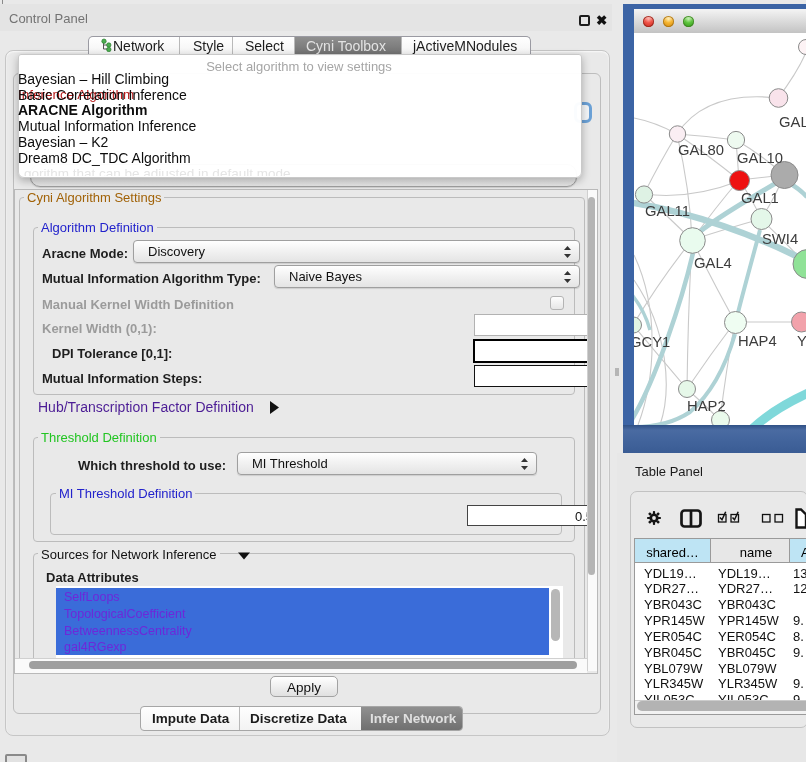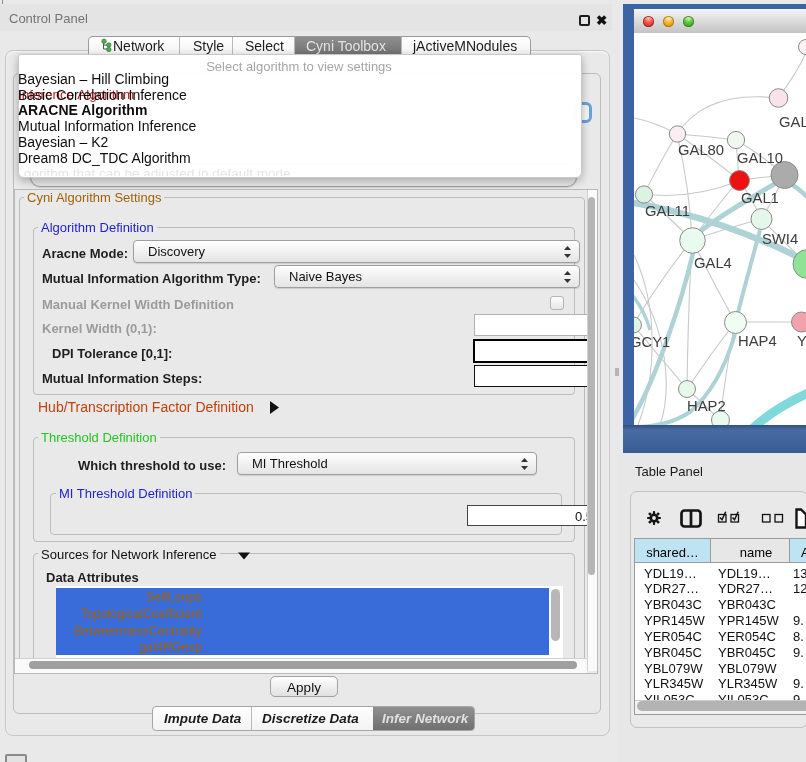--- a/index.html
+++ b/index.html
@@ -100,21 +100,21 @@
   <div class="lbl abs" style="left:42px;top:346px;padding-left:10px;">DPI Tolerance [0,1]:</div>
   <div class="tf" style="left:425px;top:339px;width:143px;height:20px;border:2px solid #000;">
         <span>0.0</span>
       </div>
 
   <div class="lbl abs" style="left:42px;top:371px;">Mutual Information Steps:</div>
   <div class="tf" style="left:426px;top:365px;width:143px;height:20px;border:1px solid #111;">
         <span>6</span>
       </div>
 
-  <div class="abs" style="left:38px;top:399px;font-size:14px;color:#c2410c;">Hub/Transcription Factor Definition</div>
+  <div class="abs" style="left:38px;top:399px;font-size:14px;color:#4c1d95;">Hub/Transcription Factor Definition</div>
   <svg class="abs" style="left:268px;top:400px;" width="13" height="15" viewBox="0 0 13 15">
         <path d="M2 1 L11 7.5 L2 14 Z" fill="#111"></path>
       </svg>
 
   <div class="gbox" style="left:33px;top:437px;width:540px;height:103px;"></div>
   <div class="gtitle" style="left:38px;top:430px;color:#22c522;">Threshold Definition</div>
 
   <div class="lbl abs" style="left:78px;top:458px;">Which threshold to use:</div>
   <div class="combo" style="left:237px;top:452px;width:290px;height:21px;">
     <span class="ct">MI Threshold</span>
@@ -136,35 +136,35 @@
   <div class="gbox" style="left:33px;top:553px;width:540px;height:130px;"></div>
   <div class="gtitle" style="left:38px;top:547px;color:#111;">Sources for Network Inference</div>
   <svg class="abs" style="left:237px;top:551px;" width="14" height="10" viewBox="0 0 14 10">
         <path d="M1 1.5 L13 1.5 L7 8.5 Z" fill="#111"></path>
       </svg>
 
   <div class="lbl abs" style="left:46px;top:570px;">Data Attributes</div>
 
   <div class="abs" style="left:56px;top:586px;width:507px;height:80px;background:#fff;"></div>
   <div class="abs" style="left:56px;top:588px;width:493px;height:67px;background:#3a6cd9;"></div>
-  <div class="abs" style="left:74px;top:589px;font-size:12.5px;color:#a16207;line-height:16.8px;white-space:nowrap;text-align:right;">SelfLoops<br>TopologicalCoefficient<br>BetweennessCentrality<br>gal4RGexp</div>
+  <div class="abs" style="left:64px;top:589px;font-size:12.5px;color:#6d28d9;line-height:16.8px;white-space:nowrap;">SelfLoops<br>TopologicalCoefficient<br>BetweennessCentrality<br>gal4RGexp</div>
   <div class="abs" style="left:551px;top:589px;width:9px;height:52px;background:#b7b7b7;border-radius:5px;"></div>
  </div>
 </div>
 
 <div class="abs" style="left:587px;top:190px;width:9px;height:481px;background:#fafafa;border-left:1px solid #d0d0d0;"></div>
 <div class="abs" style="left:588px;top:197px;width:7px;height:378px;background:#b5b5b5;border-radius:4px;"></div>
 <div class="abs" style="left:15px;top:658px;width:572px;height:14px;background:#fafafa;border-top:1px solid #d0d0d0;"></div>
 <div class="abs" style="left:29px;top:661px;width:548px;height:8px;background:#9f9f9f;border-radius:4px;"></div>
 
 <div class="abs" style="left:270px;top:676px;width:66px;height:19px;border:1px solid #a2a2a2;border-radius:5px;background:linear-gradient(#ffffff,#ececec 60%,#e0e0e0);text-align:center;">
   <span style="font-size:13.5px;color:#111;position:relative;top:0.5px;">Apply</span>
 </div>
 
-<div class="abs" style="left:152px;top:706px;width:321px;height:23px;border:1px solid #a6a6a6;border-radius:4px;background:linear-gradient(#fefefe,#f3f3f3);overflow:hidden;font-style:italic;">
+<div class="abs" style="left:140px;top:706px;width:321px;height:23px;border:1px solid #a6a6a6;border-radius:4px;background:linear-gradient(#fefefe,#f3f3f3);overflow:hidden;">
   <div class="abs" style="left:98px;top:0;width:1px;height:23px;background:#b9b9b9;"></div>
   <div class="abs" style="left:219.5px;top:0;width:101.5px;height:23px;background:linear-gradient(#909090,#707070);"></div>
   <div class="abs" style="left:11px;top:4px;font-size:13.5px;font-weight:bold;color:#1c1c1c;">Impute Data</div>
   <div class="abs" style="left:109px;top:4px;font-size:13.5px;font-weight:bold;color:#1c1c1c;">Discretize Data</div>
   <div class="abs" style="left:229px;top:4px;font-size:13.5px;font-weight:bold;color:#e0e0e0;">Infer Network</div>
 </div>
 
 <div class="abs" style="left:5px;top:754px;width:18px;height:12px;border:2px solid #8a8a8a;border-radius:2px;background:#e2e2e2;"></div>
 
 <div class="abs" style="left:18px;top:54px;width:562px;height:122px;background:rgba(255,255,255,0.97);border:1px solid #c9c9c9;border-radius:3px 3px 6px 6px;box-shadow:0 3px 8px rgba(0,0,0,0.28);"></div>

